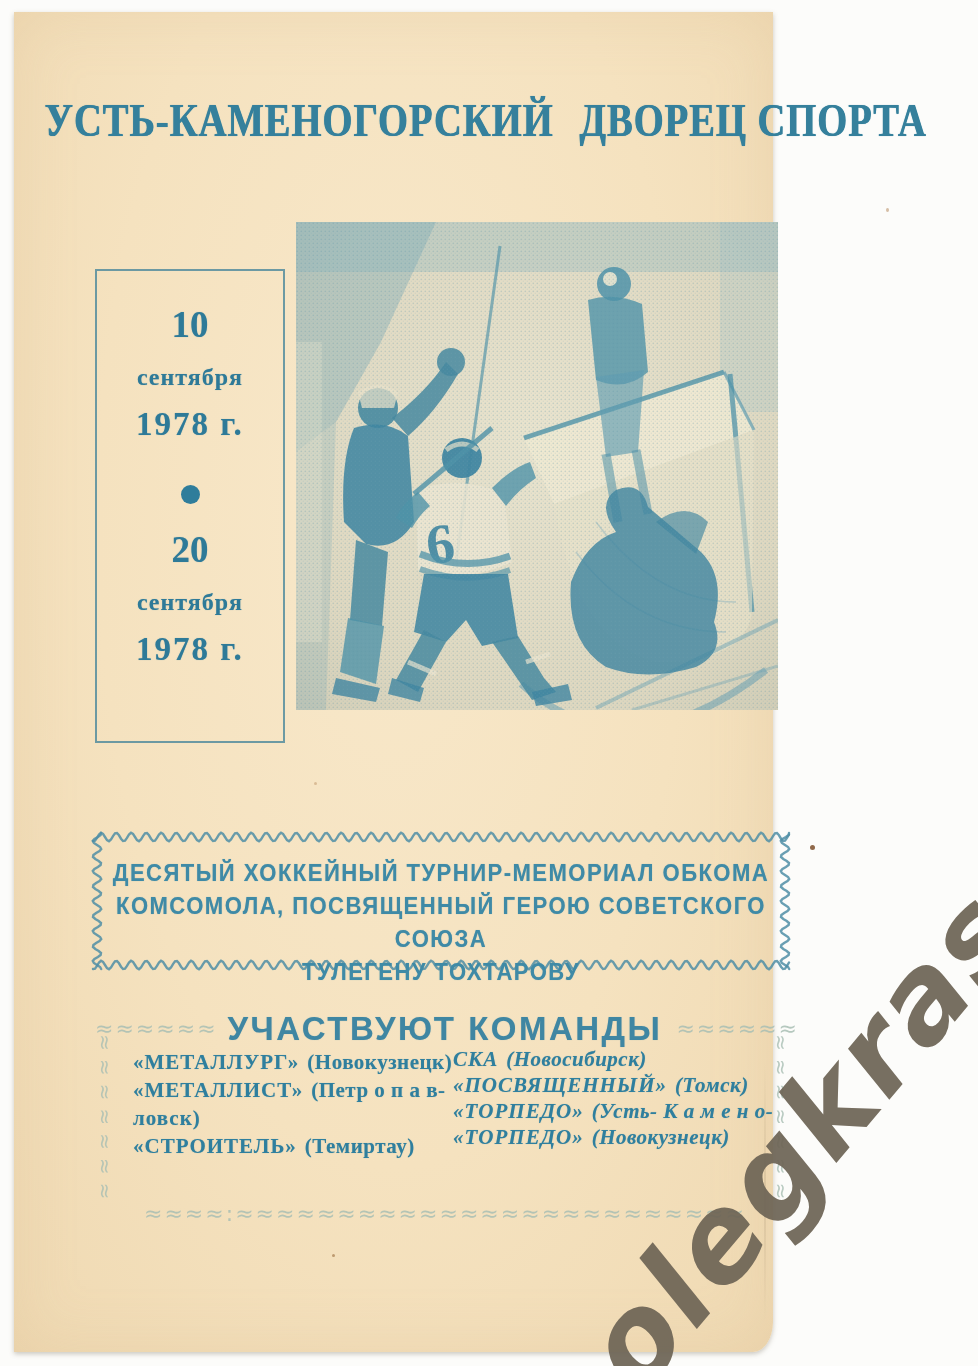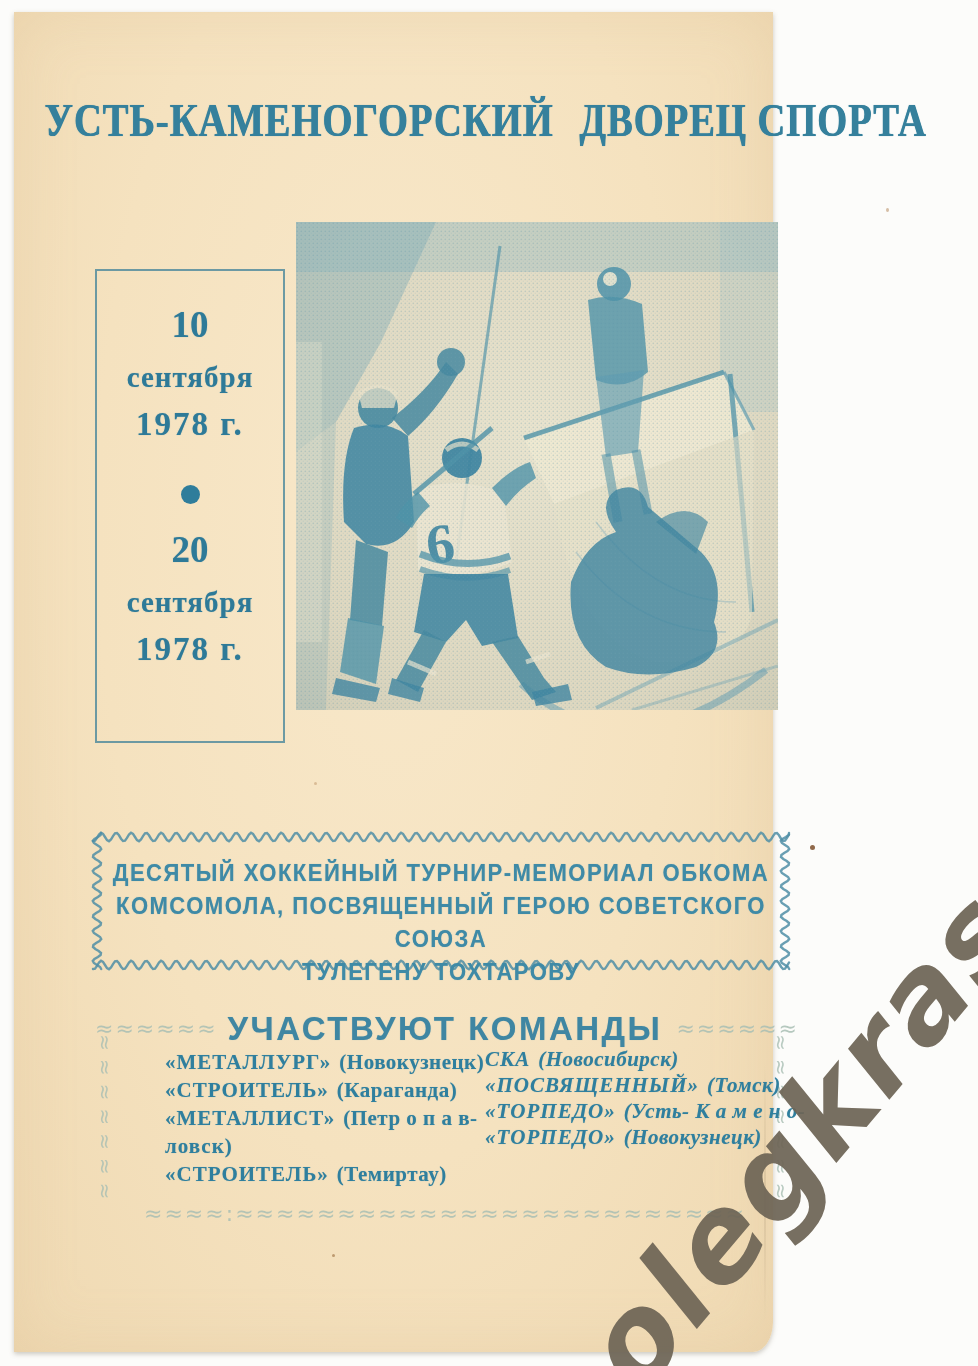--- a/index.html
+++ b/index.html
@@ -26,21 +26,21 @@
   .datebox{
     position:absolute;left:81px;top:218px;width:190px;height:474px;
     border:2px solid rgba(61,128,152,.75);
     display:flex;flex-direction:column;align-items:center;
     color:#2e7a98;font-weight:700;text-align:left;
     padding-top:34px;box-sizing:border-box;
     text-shadow:0 0 1px rgba(46,122,152,.45);
     margin-top:39px;
   }
   .datebox .day{font-size:37px;line-height:40px;}
-  .datebox .month{font-size:29px;line-height:32px;margin-top:16px;letter-spacing:1px;}
+  .datebox .month{font-size:24px;line-height:32px;margin-top:16px;letter-spacing:1px;}
   .datebox .year{font-size:33px;line-height:34px;margin-top:14px;letter-spacing:2px;}
   .datebox .dot{width:19px;height:19px;border-radius:50%;background:#2f7d9b;margin:44px 0 26px 0;}
   
   .photo{position:absolute;left:282px;top:210px;width:482px;height:488px;}
   
   .tourn{position:absolute;left:76px;top:818px;width:702px;height:142px;}
   .tourn svg.border{position:absolute;inset:0;}
   .tourn .txt{
     position:absolute;left:0;top:27px;width:100%;text-align:center;
     color:#3f8aa6;font-family:"Liberation Sans",sans-serif;font-weight:700;
@@ -63,21 +63,21 @@
   .wave.flank{width:202px;}
   .wave.bottom{position:absolute;left:0;top:196px;width:100%;text-align:center;}
   .vwave{
     position:absolute;top:26px;height:170px;overflow:hidden;
     writing-mode:vertical-rl;text-orientation:sideways;
     color:#a9bfb4;font-family:"DejaVu Sans",sans-serif;font-size:20px;letter-spacing:8px;opacity:.8;
   }
   .vwave.left{left:-2px;}
   .vwave.right{right:2px;}
   .cols{position:absolute;top:40px;left:0;width:100%;}
-  .col{position:absolute;top:0;margin-left:32px;}
+  .col{position:absolute;top:0;}
   .col.left{left:38px;width:300px;}
   .col.right{left:358px;width:344px;top:-2px;}
   .team-row{font-weight:700;font-size:21px;line-height:28px;white-space:nowrap;letter-spacing:1px;
     text-shadow:0 0 1px rgba(47,127,158,.4);}
   .col.right .team-row{line-height:26px;font-style:italic;}
   .team-row .city{margin-left:8px;letter-spacing:.5px;}
   .team-row .city2{white-space:nowrap;}
   
   .watermark{
     position:absolute;left:588px;top:1246px;
@@ -212,23 +212,20 @@
     </div>
     <span class="vwave left">≈≈≈≈≈≈≈≈</span>
     <span class="vwave right">≈≈≈≈≈≈≈≈</span>
 
     <div class="cols">
       <div class="col left">
         <div class="team-row">
           <span>«МЕТАЛЛУРГ»</span><span class="city">(Новокузнецк)</span>
         </div>
         <div class="team-row">
-          <span>«СТРОИТЕЛЬ»</span><span class="city">(Караганда)</span>
-        </div>
-        <div class="team-row">
           <span>«МЕТАЛЛИСТ»</span><span class="city">(Петр о п а в-</span>
           <div class="city2">ловск)</div>
         </div>
         <div class="team-row">
           <span>«СТРОИТЕЛЬ»</span><span class="city">(Темиртау)</span>
         </div>
       </div>
       <div class="col right">
         <div class="team-row">
           <span>СКА</span><span class="city">(Новосибирск)</span>

